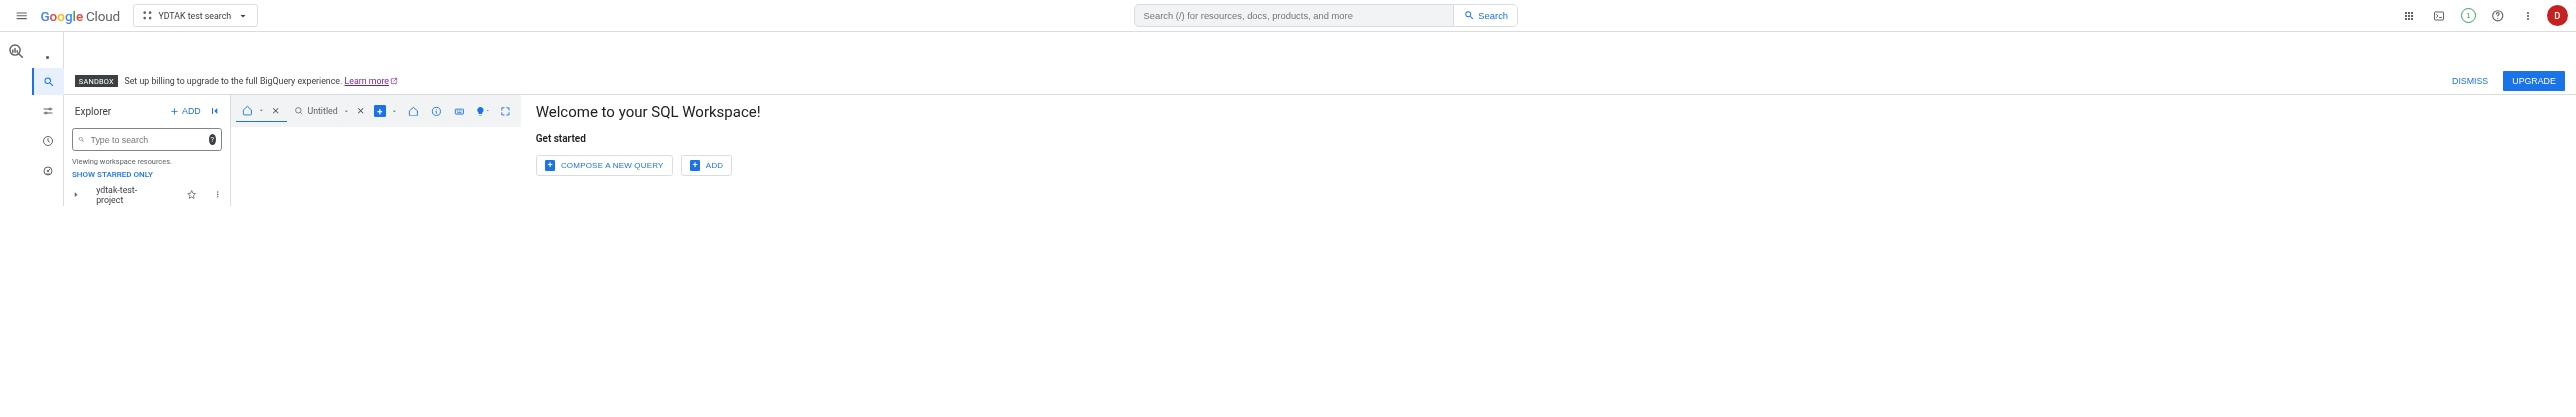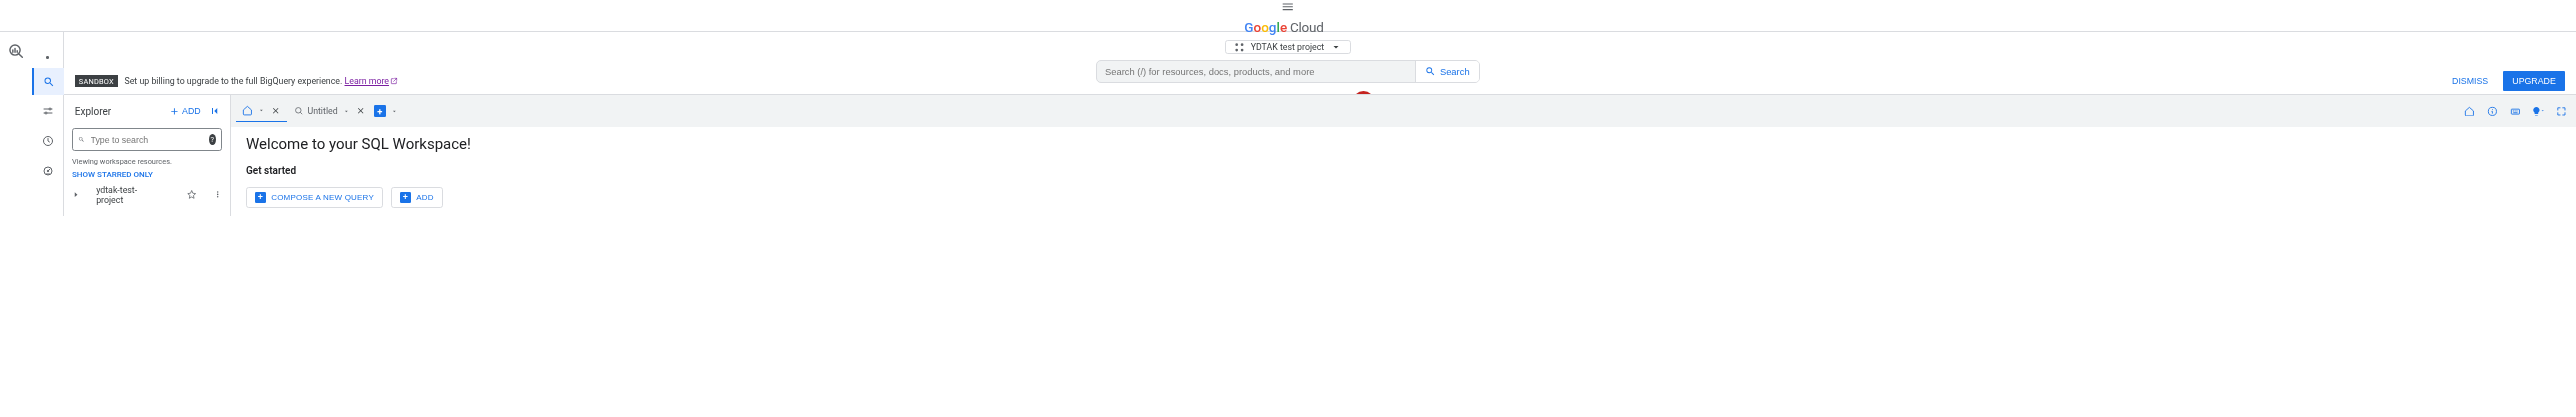--- a/index.html
+++ b/index.html
@@ -1,19 +1,19 @@
 <!DOCTYPE html>
 <html style="font-size:10.8px"><head>
 <meta charset="utf-8">
 <style>
   * { box-sizing: border-box; margin: 0; padding: 0; }
   body { font-family: 'Google Sans', Roboto, Arial, sans-serif; font-size: 9.4px; color: #3c4043; background: #fff; overflow-x: hidden; }
   
   
-  .header { display: flex; align-items: center; height: 32px; padding: 0 8px; border-bottom: 0.7px solid #dadce0; gap: 5.4px; flex-direction: column; }
+  .header { display: flex; align-items: center; height: 32px; padding: 0 8px; border-bottom: 0.7px solid #dadce0; gap: 5.4px; }
   .hamburger { width: 27px; height: 27px; display: flex; align-items: center; justify-content: center; cursor: pointer; border-radius: 50%; }
   .logo { display: flex; align-items: center; gap: 2.7px; margin-right: 8px; cursor: pointer; }
   .logo-text { font-size: 13.5px; color: #5f6368; letter-spacing: -0.2px; }
   .logo-google { font-size: 13.5px; font-weight: 500; }
   .g-blue{color:#4285F4}.g-red{color:#EA4335}.g-yellow{color:#FBBC05}.g-green{color:#34A853}
   
   .project-picker { display: flex; align-items: center; gap: 5.4px; height: 23px; padding: 0 8px; border: 0.7px solid #dadce0; border-radius: 2.7px; cursor: pointer; font-size: 8.8px; color: #3c4043; }
   .project-picker svg:first-child { flex-shrink: 0; }
   
   .header-center { flex: 1; display: flex; justify-content: center; }
@@ -63,21 +63,21 @@
   .search-field { display:flex; align-items:center; border:0.7px solid #80868b; border-radius:2.7px; height:23px; padding: 0 5.4px; gap:5.4px; margin-top:1.3px; }
   .search-field input { flex:1; border:none; outline:none; font-size:8.8px; background:transparent; }
   .help-dot { width:10.8px; height:10.8px; border-radius:50%; background:#3c4043; color:#fff; font-size:7.4px; display:flex; align-items:center; justify-content:center; }
   .viewing-text { font-size:7.4px; color:#5f6368; margin-top:5.4px; }
   .starred-link { font-size:8px; color:#1a73e8; font-weight:500; margin-top:4px; cursor:pointer; display:block; }
   .tree-row { display:flex; align-items:center; gap:16px; height:21.5px; margin-top:5.4px; cursor:pointer; color:#3c4043; font-size:8.8px; }
   .tree-row .spacer { flex:1; }
   .tree-row svg { color:#5f6368; }
   
   
-  .workspace { flex:1; display:flex; flex-direction:column; }
+  .workspace { flex:1; display:flex; }
   .tabs-bar { display:flex; align-items:center; height:32px; background:#f1f3f4; padding: 0 5.4px; gap: 1.3px; }
   .tab { display:flex; align-items:center; gap:4px; height:21.5px; padding: 0 5.4px; border-radius: 0; cursor:pointer; color:#5f6368; font-size:8.8px; white-space:nowrap; }
   .tab.home { border-bottom: 1.3px solid #1a73e8; color:#5f6368; background:#f1f3f4; }
   .tab.untitled { background:#f1f3f4; }
   .tab .close { color:#3c4043; cursor:pointer; padding:1.3px;}
   .tab .dd { width:9.4px; display:flex; justify-content:center; }
   .new-tab { display:flex; align-items:center; gap:1.3px; }
   .new-tab-plus { width:12px;height:12px;background:#1a73e8;color:#fff;display:flex;align-items:center;justify-content:center;border-radius:1.3px;font-size:9.4px;font-weight:700;cursor:pointer; }
   .tabs-bar .spacer { flex:1; }
   .tabs-right { display:flex; align-items:center; gap:4px; color:#1a73e8; }
@@ -105,21 +105,21 @@
     <span class="logo-google"><span class="g-blue">G</span><span class="g-red">o</span><span class="g-yellow">o</span><span class="g-blue">g</span><span class="g-green">l</span><span class="g-red">e</span></span>
     <span class="logo-text">Cloud</span>
   </div>
   <div class="project-picker">
     <svg width="10.8" height="10.8" viewBox="0 0 24 24" fill="#5f6368">
         <circle cx="6" cy="6" r="3"></circle>
         <circle cx="18" cy="6" r="3"></circle>
         <circle cx="6" cy="18" r="3"></circle>
         <circle cx="18" cy="18" r="3"></circle>
       </svg>
-    <span>YDTAK test project</span>
+    <span>YDTAK test search</span>
     <svg width="12" height="12" viewBox="0 0 24 24" fill="#3c4043">
         <path d="M7 10l5 5 5-5z"></path>
       </svg>
   </div>
   <div class="header-center">
     <div class="search-wrap">
       <input class="search-input" type="text" placeholder="Search (/) for resources, docs, products, and more" style="">
       <button class="search-btn">
         <svg width="10.8" height="10.8" viewBox="0 0 24 24" fill="#1a73e8">
             <path d="M15.5 14h-.79l-.28-.27A6.471 6.471 0 0016 9.5 6.5 6.5 0 109.5 16c1.61 0 3.09-.59 4.23-1.57l.27.28v.79l5 4.99L20.49 19l-4.99-5zm-6 0C7.01 14 5 11.99 5 9.5S7.01 5 9.5 5 14 7.01 14 9.5 11.99 14 9.5 14z"></path>

